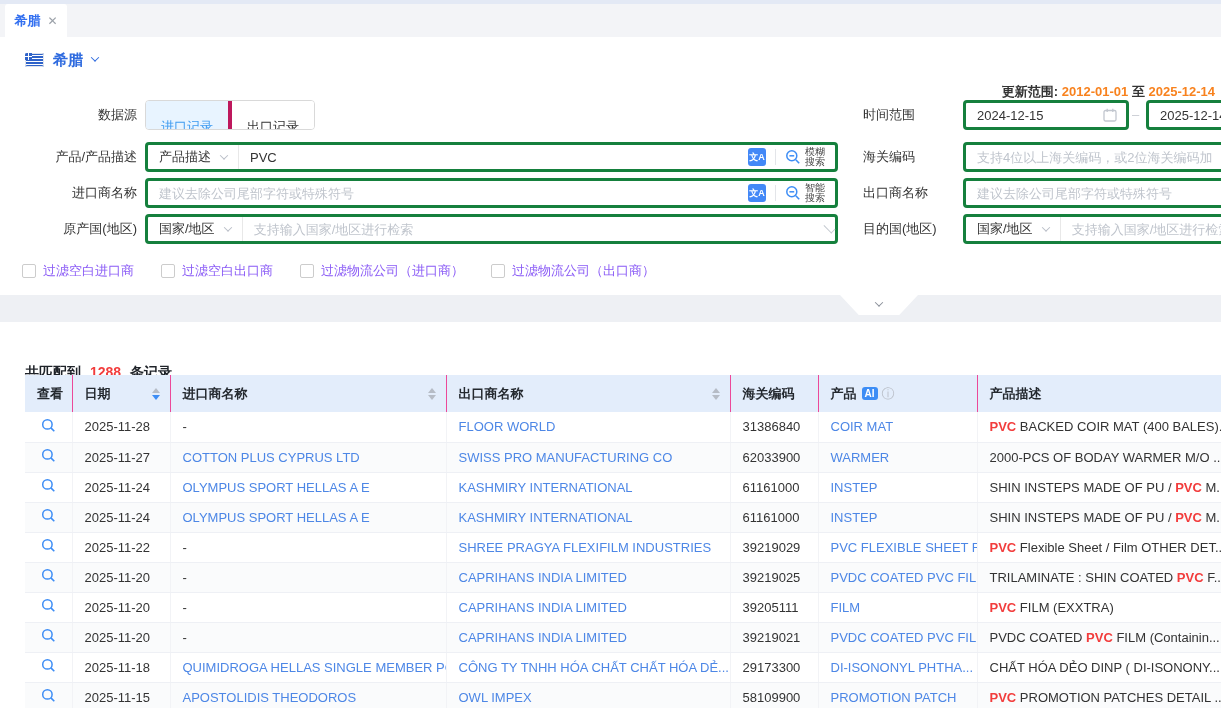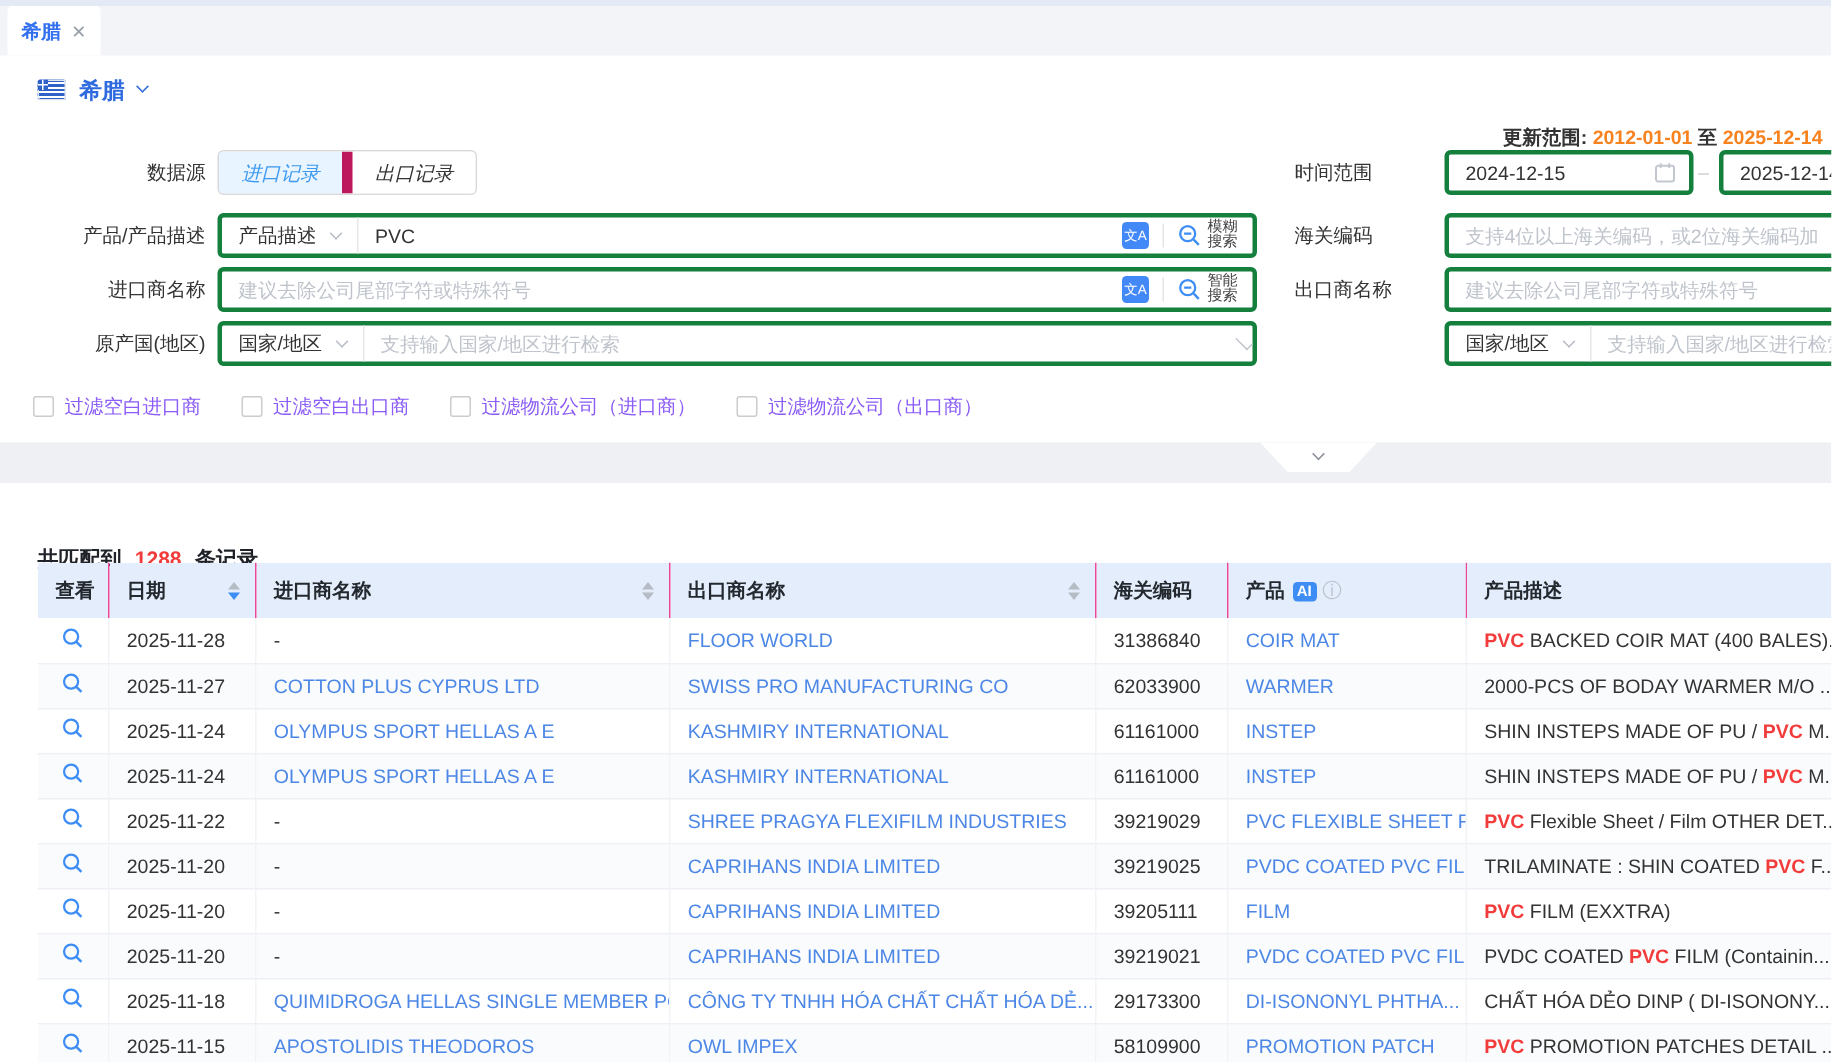--- a/index.html
+++ b/index.html
@@ -21,34 +21,34 @@
   .page-title{color:#2f6bdf;font-weight:700;font-size:15px;}
   .chev{display:inline-block;width:6px;height:6px;border-right:1.6px solid currentColor;
     border-bottom:1.6px solid currentColor;transform:rotate(45deg) translate(-1px,-1px);}
   .title-chev{color:#2f6bdf;margin-top:-2px;}
   .update-range{position:absolute;top:83px;right:6px;font-size:13px;color:#333;font-weight:700;}
   .update-range .odate{color:#f8821e;}
   .form-label{position:absolute;left:0;width:137px;text-align:right;line-height:30px;color:#333;}
   .form-label-r{position:absolute;left:863px;width:117px;text-align:left;line-height:30px;color:#333;}
   .btn-group{position:absolute;left:145px;top:100px;height:30px;display:flex;border:1px solid #d9d9d9;
     border-radius:4px;overflow:hidden;background:#fff;}
-  .seg{padding:1px 15px;line-height:28px;background:#fff;color:#333;cursor:pointer;font-style:italic;}
+  .seg{padding:12px 15px;line-height:28px;background:#fff;color:#333;cursor:pointer;}
   .seg.active{background:#e8f4ff;color:#3d9af0;}
-  .seg + .seg{border-left:7px solid #be185d;}
+  .seg + .seg{border-left:4px solid #be185d;}
   .field{position:absolute;height:30px;border:3px solid #15803d;border-radius:4px;background:#fff;
     display:flex;align-items:center;}
   .field input{border:none;outline:none;flex:1;font-size:13px;color:#333;padding:0 11px;
     font-family:inherit;background:transparent;min-width:0;}
   .field input::placeholder{color:#bfc4cc;}
   .select-part{display:flex;align-items:center;gap:10px;padding:0 11px;height:100%;
     border-right:1px solid #e8e8e8;color:#333;cursor:pointer;white-space:nowrap;}
   .sel-chev{color:#b9bec7;}
   .addon{display:flex;align-items:center;gap:9px;padding:0 10px;height:100%;}
   .trans-icon{width:18px;height:18px;border-radius:3px;background:#4388f7;color:#fff;font-size:9px;
-    display:flex;align-items:center;justify-content:center;font-weight:400;cursor:pointer;flex:none;}
+    display:flex;align-items:center;justify-content:center;font-weight:700;cursor:pointer;flex:none;}
   .vdiv{width:1px;height:16px;background:#e3e5e9;flex:none;}
   .search-btn{display:flex;align-items:center;gap:4px;cursor:pointer;}
   .search-btn .txt{font-size:10px;line-height:10px;color:#444;}
   .right-chev{padding-right:10px;color:#c3c8cf;}
   .filters{position:absolute;left:22px;top:262px;display:flex;align-items:center;gap:27px;}
   .filter-item{display:flex;align-items:center;color:#8b5cf6;cursor:pointer;justify-content:center;}
   .cb{width:14px;height:14px;border:1px solid #ccc;border-radius:2px;background:#fff;margin-right:7px;flex:none;}
   .grayband{position:absolute;left:0;top:295px;width:100%;height:27px;background:#eef0f4;}
   .notch{position:absolute;left:840px;top:0;width:78px;height:20px;background:#fff;cursor:pointer;
     clip-path:polygon(0 0,100% 0,76% 100%,24% 100%);display:flex;align-items:center;justify-content:center;}
@@ -177,20 +177,21 @@
 
   <div class="form-label" style="top:214px">原产国(地区)</div>
   <div class="field" style="left:145px;top:214px;width:693px">
     <span class="select-part">
       <span>国家/地区</span>
       <span class="chev sel-chev"></span>
     </span>
     <input placeholder="支持输入国家/地区进行检索" style="">
     <span class="chev sel-chev right-chev"></span>
   </div>
+  <div class="form-label-r" style="top:214px">目的国(地区)</div>
   <div class="field" style="left:963px;top:214px;width:330px">
     <span class="select-part">
       <span>国家/地区</span>
       <span class="chev sel-chev"></span>
     </span>
     <input placeholder="支持输入国家/地区进行检索" style="">
   </div>
 
   <div class="filters">
     <span class="filter-item">

